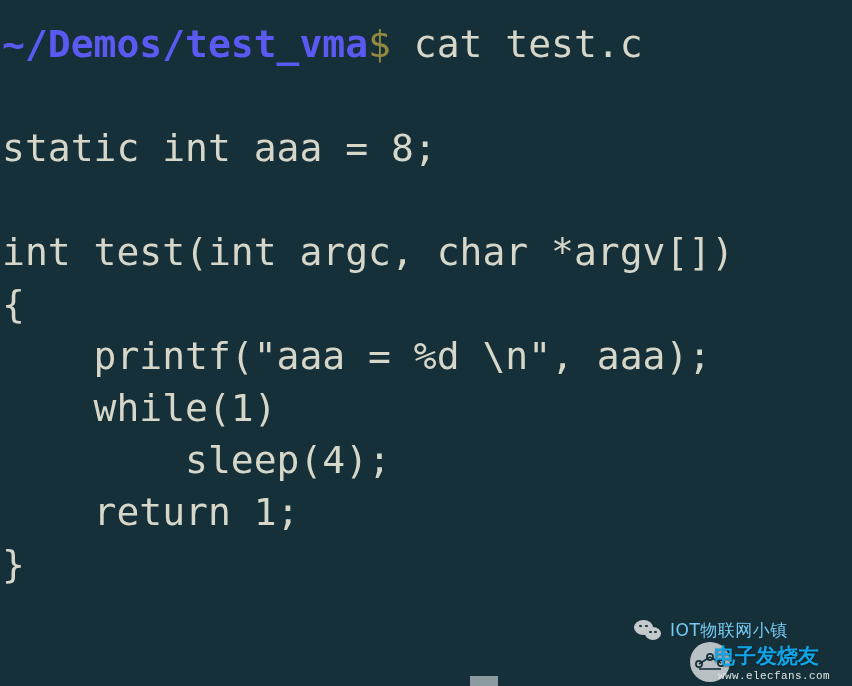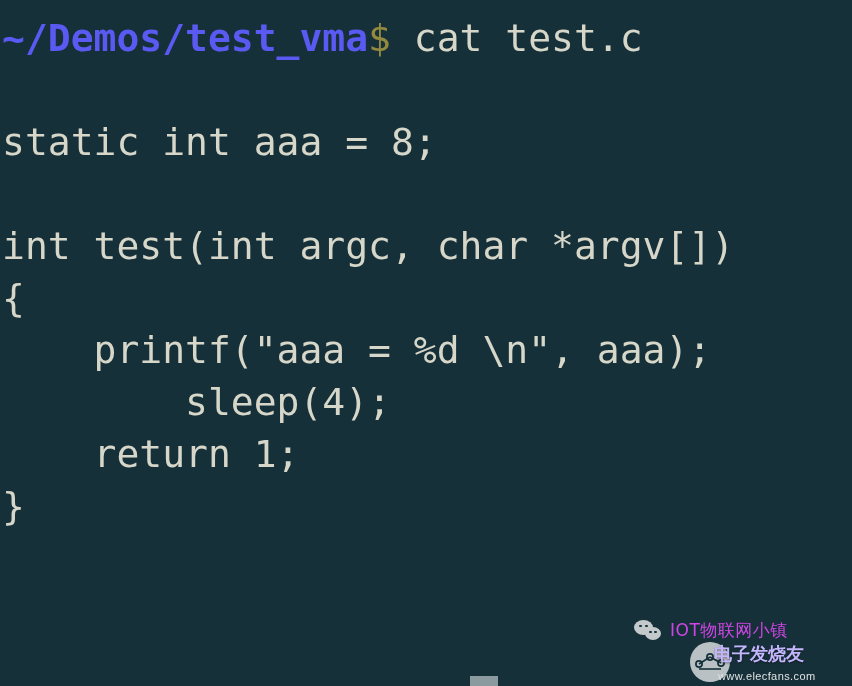--- a/index.html
+++ b/index.html
@@ -20,21 +20,21 @@
     width: 852px;
     height: 686px;
     background: #16303a;
     overflow: hidden;
   }
 
   .term-body {
     position: absolute;
     left: 0;
     top: 0;
-    padding: 12px 0 0 2px;
+    padding: 18px 0 0 2px;
     box-sizing: border-box;
     width: 680px;
   }
 
   .line {
     height: 52px;
     line-height: 52px;
     white-space: pre;
     font-size: 38px;
     letter-spacing: 0px;
@@ -124,21 +124,21 @@
     border-radius: 50%;
     width: 2.6px;
     height: 2.6px;
   }
   .wm-wechat-icon .d1 { left: 5px;  top: 5px; }
   .wm-wechat-icon .d2 { left: 11px; top: 5px; }
   .wm-wechat-icon .d3 { left: 15px; top: 11px; }
   .wm-wechat-icon .d4 { left: 20px; top: 11px; }
 
   .wm-wechat-text {
-    color: #d946ef;
+    color: #7dd3fc;
     font-family: "DejaVu Sans", "Liberation Sans", sans-serif;
     font-size: 17px;
     letter-spacing: 0.5px;
     white-space: nowrap;
     opacity: 0.95;
   }
 
   .wm-elecfans {
     position: absolute;
     right: 2px;
@@ -155,54 +155,55 @@
     height: 40px;
     border-radius: 50%;
     background: rgba(226,230,231,0.80);
   }
   .wm-circle svg { display: block; }
 
   .wm-elec-text {
     position: absolute;
     left: 24px;
     top: 0px;
-    color: #c4b5fd;
+    color: #0ea5e9;
     font-family: "DejaVu Sans", "Liberation Sans", sans-serif;
-    font-size: 18px;
+    font-size: 21px;
     font-weight: bold;
     white-space: nowrap;
     text-shadow: 0 1px 2px rgba(0,0,0,0.45);
   }
 
   .wm-elec-url {
     position: absolute;
     left: 28px;
     top: 28px;
     color: #dfe3e3;
-    font-family: Liberation Sans, sans-serif;
+    font-family: Liberation Mono, monospace;
     font-size: 11px;
     letter-spacing: 0.4px;
     white-space: nowrap;
   }
 </style>
 </head>
 <body>
 
 <div id="terminal">
 
   <div class="term-body">
 
     <div class="line"><span class="prompt-path">~/Demos/test_vma</span><span class="prompt-sign">$</span><span class="cmd"> cat test.c</span></div>
 
     <div class="line blank"></div>
     <div class="line">static int aaa = 8;</div>
     <div class="line blank"></div>
     <div class="line">int test(int argc, char *argv[])</div>
     <div class="line">{</div>
     <div class="line">    printf("aaa = %d \n", aaa);</div>
+    <div class="line">    while(1)</div>
     <div class="line">        sleep(4);</div>
     <div class="line">    return 1;</div>
     <div class="line">}</div>
   </div>
 
   <div class="line partial"><span class="prompt-path">~/Demos/test_vma</span><span class="prompt-sign">$</span></div>
 
   <div class="cursor-block"></div>
 
   <div class="watermark">

